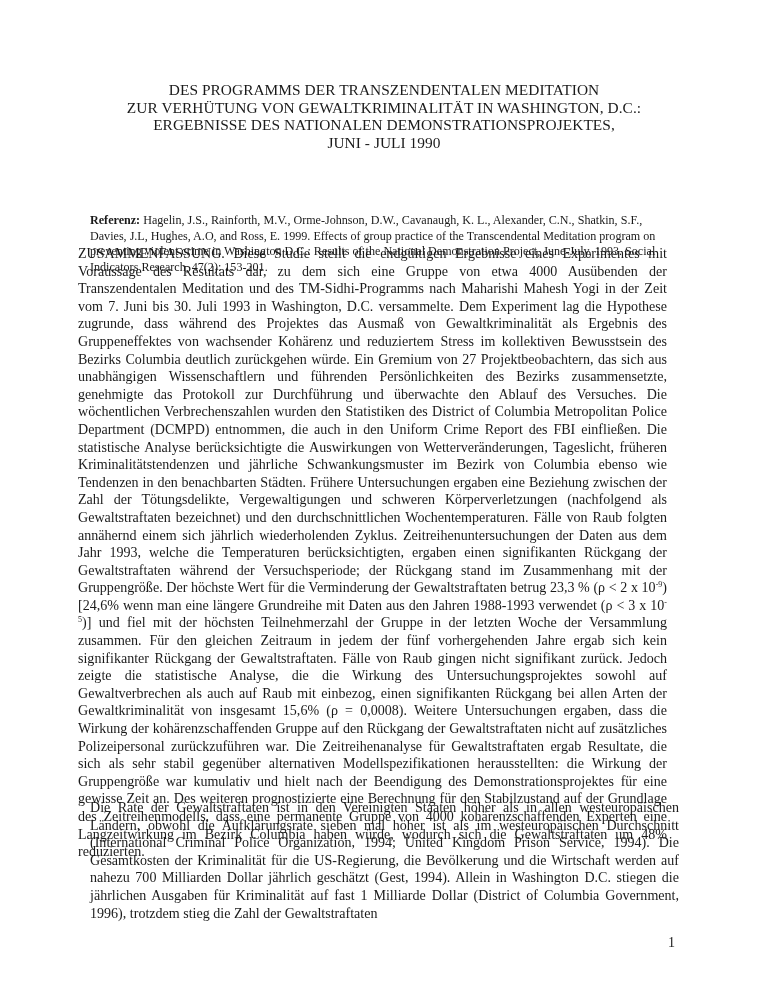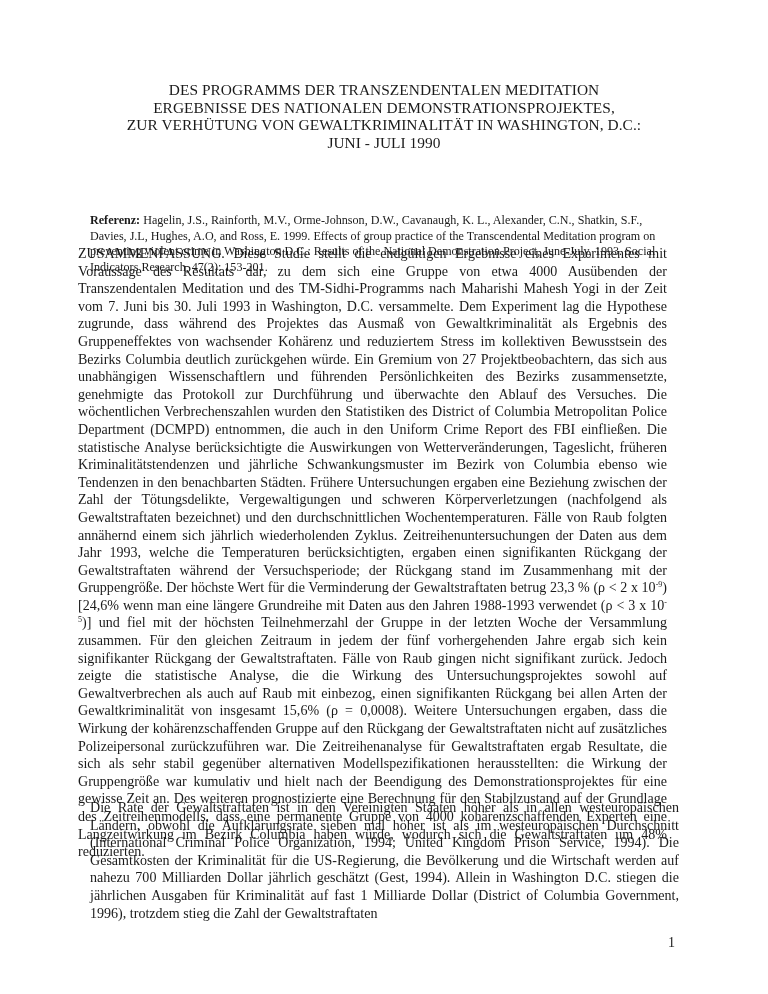--- a/index.html
+++ b/index.html
@@ -13,22 +13,22 @@
     .body-text { position: absolute; left: 90px; width: 589px; top: 799px; font-size: 14.05px; line-height: 17.6px; text-align: justify; }
     .page-number { position: absolute; left: 668px; top: 935px; font-size: 14px; }
     sup { font-size: 8px; line-height: 0; vertical-align: 5px; }
   </style>
 </head>
 <body>
 
 <div class="page">
   <div class="title">
     <div>DES PROGRAMMS DER TRANSZENDENTALEN MEDITATION</div>
+    <div>ZUR VERHÜTUNG VON GEWALTKRIMINALITÄT IN WASHINGTON, D.C.:</div>
     <div>ERGEBNISSE DES NATIONALEN DEMONSTRATIONSPROJEKTES,</div>
-    <div>ZUR VERHÜTUNG VON GEWALTKRIMINALITÄT IN WASHINGTON, D.C.:</div>
     <div>JUNI - JULI 1990</div>
   </div>
 
   <div class="ref"><b>Referenz:</b><span> Hagelin, J.S., Rainforth, M.V., Orme-Johnson, D.W., Cavanaugh, K. L., Alexander, C.N., Shatkin, S.F., Davies, J.L, Hughes, A.O, and Ross, E. 1999. Effects of group practice of the Transcendental Meditation program on preventing violent crime in Washington D.C.: Results of the National Demonstration Project, June-July, 1993. Social Indicators Research, 47(2): 153-201.</span></div>
 
   <div class="abstract"><span>ZUSAMMENFASSUNG. Diese Studie stellt die endgültigen Ergebnisse eines Experimentes mit Voraussage des Resultats dar, zu dem sich eine Gruppe von etwa 4000 Ausübenden der Transzendentalen Meditation und des TM-Sidhi-Programms nach Maharishi Mahesh Yogi in der Zeit vom 7. Juni bis 30. Juli 1993 in Washington, D.C. versammelte. Dem Experiment lag die Hypothese zugrunde, dass während des Projektes das Ausmaß von Gewaltkriminalität als Ergebnis des Gruppeneffektes von wachsender Kohärenz und reduziertem Stress im kollektiven Bewusstsein des Bezirks Columbia deutlich zurückgehen würde. Ein Gremium von 27 Projektbeobachtern, das sich aus unabhängigen Wissenschaftlern und führenden Persönlichkeiten des Bezirks zusammensetzte, genehmigte das Protokoll zur Durchführung und überwachte den Ablauf des Versuches. Die wöchentlichen Verbrechenszahlen wurden den Statistiken des District of Columbia Metropolitan Police Department (DCMPD) entnommen, die auch in den Uniform Crime Report des FBI einfließen. Die statistische Analyse berücksichtigte die Auswirkungen von Wetterveränderungen, Tageslicht, früheren Kriminalitätstendenzen und jährliche Schwankungsmuster im Bezirk von Columbia ebenso wie Tendenzen in den benachbarten Städten. Frühere Untersuchungen ergaben eine Beziehung zwischen der Zahl der Tötungsdelikte, Vergewaltigungen und schweren Körperverletzungen (nachfolgend als Gewaltstraftaten bezeichnet) und den durchschnittlichen Wochentemperaturen. Fälle von Raub folgten annähernd einem sich jährlich wiederholenden Zyklus. Zeitreihenuntersuchungen der Daten aus dem Jahr 1993, welche die Temperaturen berücksichtigten, ergaben einen signifikanten Rückgang der Gewaltstraftaten während der Versuchsperiode; der Rückgang stand im Zusammenhang mit der Gruppengröße. Der höchste Wert für die Verminderung der Gewaltstraftaten betrug 23,3 % (ρ &lt; 2 x 10</span><sup>-9</sup><span>) [24,6% wenn man eine längere Grundreihe mit Daten aus den Jahren 1988-1993 verwendet (ρ &lt; 3 x 10</span><sup>-5</sup><span>)] und fiel mit der höchsten Teilnehmerzahl der Gruppe in der letzten Woche der Versammlung zusammen. Für den gleichen Zeitraum in jedem der fünf vorhergehenden Jahre ergab sich kein signifikanter Rückgang der Gewaltstraftaten. Fälle von Raub gingen nicht signifikant zurück. Jedoch zeigte die statistische Analyse, die die Wirkung des Untersuchungsprojektes sowohl auf Gewaltverbrechen als auch auf Raub mit einbezog, einen signifikanten Rückgang bei allen Arten der Gewaltkriminalität von insgesamt 15,6% (ρ = 0,0008). Weitere Untersuchungen ergaben, dass die Wirkung der kohärenzschaffenden Gruppe auf den Rückgang der Gewaltstraftaten nicht auf zusätzliches Polizeipersonal zurückzuführen war. Die Zeitreihenanalyse für Gewaltstraftaten ergab Resultate, die sich als sehr stabil gegenüber alternativen Modellspezifikationen herausstellten: die Wirkung der Gruppengröße war kumulativ und hielt nach der Beendigung des Demonstrationsprojektes für eine gewisse Zeit an. Des weiteren prognostizierte eine Berechnung für den Stabilzustand auf der Grundlage des Zeitreihenmodells, dass eine permanente Gruppe von 4000 kohärenzschaffenden Experten eine Langzeitwirkung im Bezirk Columbia haben würde, wodurch sich die Gewaltstraftaten um 48% reduzierten.</span></div>
 
   <div class="body-text">Die Rate der Gewaltstraftaten ist in den Vereinigten Staaten höher als in allen westeuropäischen Ländern, obwohl die Aufklärungsrate sieben mal höher ist als im westeuropäischen Durchschnitt (International Criminal Police Organization, 1994; United Kingdom Prison Service, 1994). Die Gesamtkosten der Kriminalität für die US-Regierung, die Bevölkerung und die Wirtschaft werden auf nahezu 700 Milliarden Dollar jährlich geschätzt (Gest, 1994). Allein in Washington D.C. stiegen die jährlichen Ausgaben für Kriminalität auf fast 1 Milliarde Dollar (District of Columbia Government, 1996), trotzdem stieg die Zahl der Gewaltstraftaten</div>
 
   <div class="page-number">1</div>

